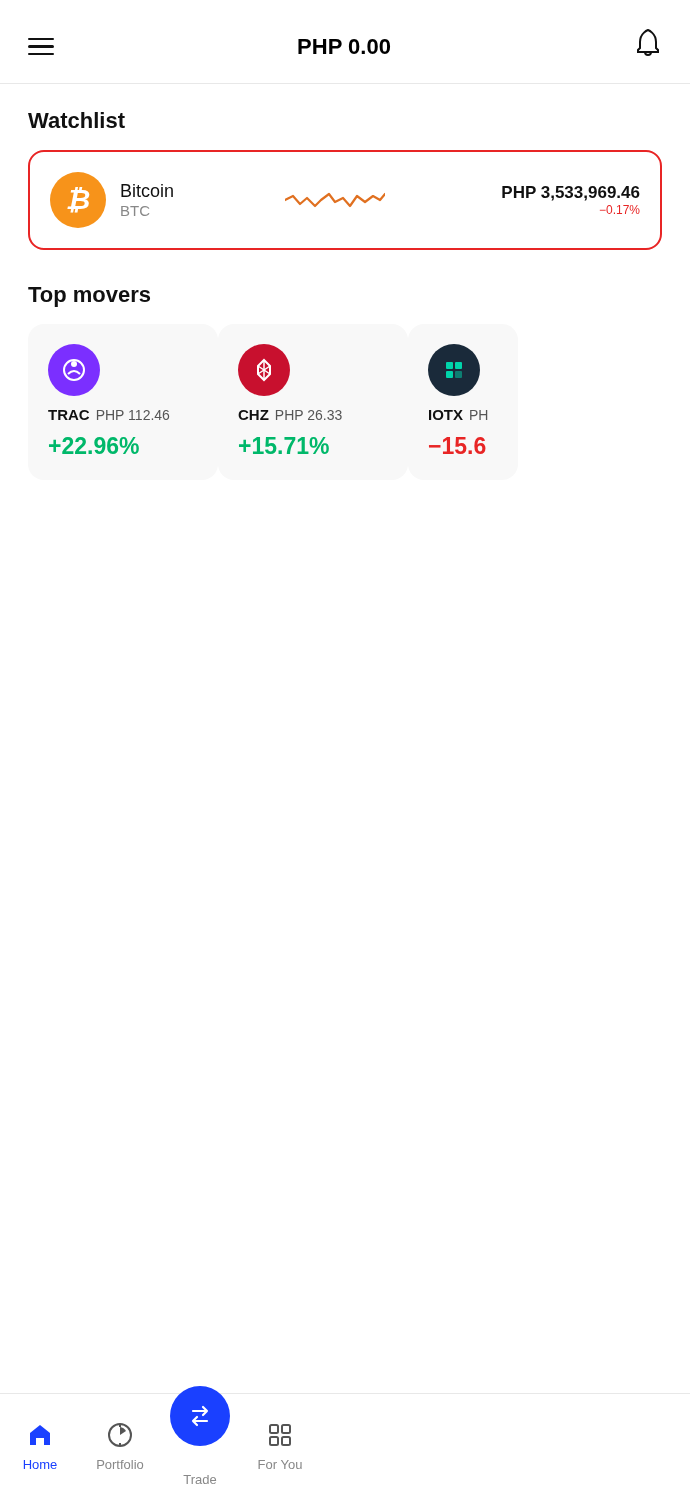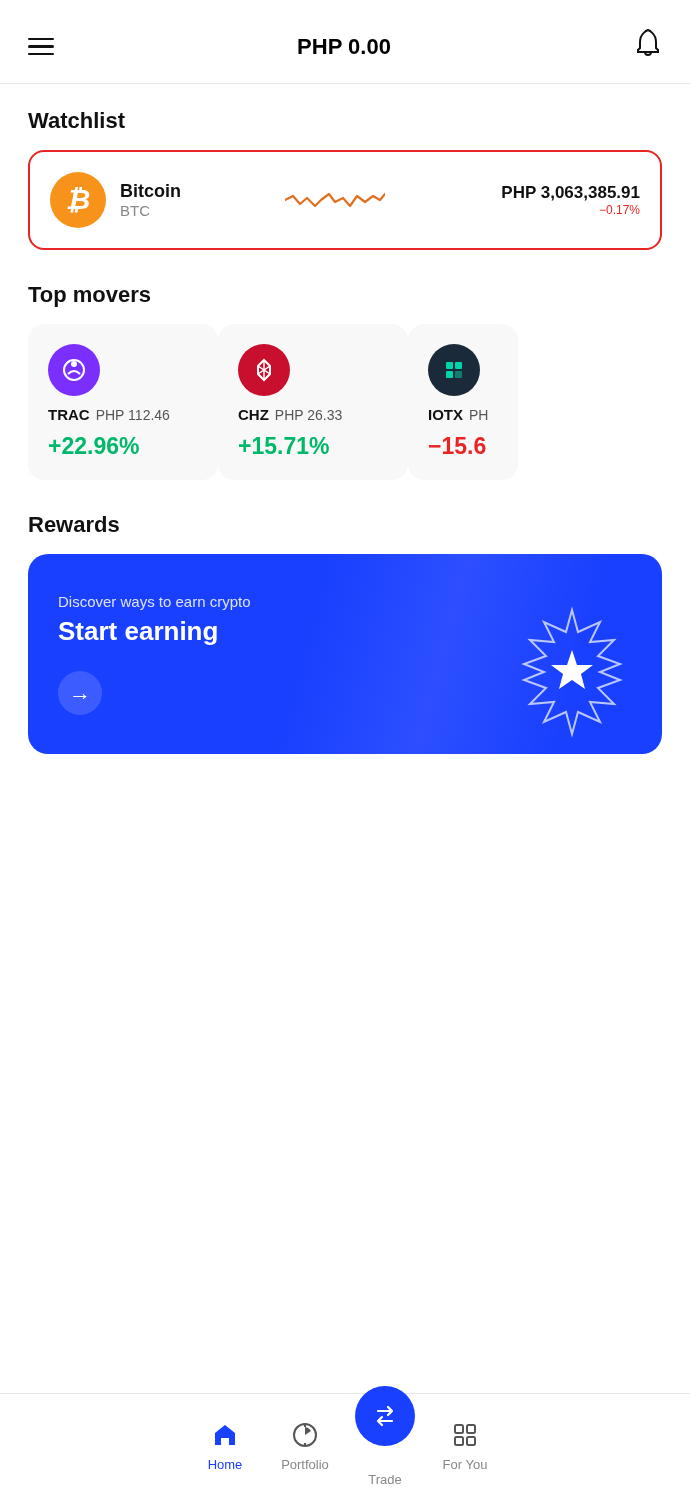--- a/index.html
+++ b/index.html
@@ -87,21 +87,21 @@
       font-weight: 900;
       font-style: italic;
     }
     .coin-name-wrap {
       display: flex;
       flex-direction: column;
       min-width: 70px;
     }
     .coin-name {
       font-size: 18px;
-      font-weight: 700;
+      font-weight: 400;
       color: #111;
     }
     .coin-ticker {
       font-size: 15px;
       color: #888;
     }
     .sparkline {
       flex: 1;
       display: flex;
       align-items: center;
@@ -246,21 +246,21 @@
     
     .bottom-nav {
       position: fixed;
       bottom: 0;
       left: 0;
       width: 690px;
       background: #fff;
       border-top: 1px solid #e8e8e8;
       display: flex;
       align-items: center;
-      justify-content: center;
+      justify-content: flex-start;
       padding: 12px 0 8px;
       z-index: 100;
     }
     .nav-item {
       display: flex;
       flex-direction: column;
       align-items: center;
       gap: 4px;
       cursor: pointer;
       min-width: 80px;
@@ -340,21 +340,21 @@
       <div class="coin-name-wrap">
         <span class="coin-name">Bitcoin</span>
         <span class="coin-ticker">BTC</span>
       </div>
       <div class="sparkline">
         <svg width="100" height="44" viewBox="0 0 100 44">
           <polyline points="0,22 8,18 15,26 22,20 30,28 36,22 44,16 50,24 58,20 65,28 72,18 80,24 88,18 95,22 100,16" fill="none" stroke="#e07020" stroke-width="2.2" stroke-linecap="round" stroke-linejoin="round"></polyline>
         </svg>
       </div>
       <div class="coin-price-wrap">
-        <span class="coin-price">PHP 3,063,385.91</span>
+        <span class="coin-price">PHP 3,533,969.46</span>
         <span class="coin-change negative">−0.17%</span>
       </div>
     </div>
   </div>
 
   <div class="top-movers-section">
     <div class="section-title">Top movers</div>
     <div class="movers-scroll">
       <div class="movers-list">
 
@@ -402,38 +402,20 @@
             <span class="mover-ticker">IOTX</span>
             <span class="mover-price">PH</span>
           </div>
           <div class="mover-change negative">−15.6</div>
         </div>
 
       </div>
     </div>
   </div>
 
-  <div class="rewards-section">
-    <div class="section-title">Rewards</div>
-    <div class="rewards-card">
-      <div class="rewards-beam"></div>
-      <div class="rewards-subtitle">Discover ways to earn crypto</div>
-      <div class="rewards-title">Start earning</div>
-      <div class="rewards-arrow">→</div>
-
-      <div class="star-badge-wrap">
-        <svg width="140" height="140" viewBox="0 0 140 140">
-
-          <path d="M70 8 L76 30 L98 20 L88 40 L112 38 L96 54 L118 62 L98 70 L118 78 L96 86 L112 102 L88 100 L98 120 L76 110 L70 132 L64 110 L42 120 L52 100 L28 102 L44 86 L22 78 L42 70 L22 62 L44 54 L28 38 L52 40 L42 20 L64 30 Z" fill="none" stroke="rgba(255,255,255,0.7)" stroke-width="2"></path>
-
-          <polygon points="70,48 75,63 91,63 79,72 83,87 70,78 57,87 61,72 49,63 65,63" fill="white"></polygon>
-        </svg>
-      </div>
-    </div>
-  </div>
 
 
 </div>
 
 <div class="bottom-nav">
 
   <div class="nav-item active">
     <span class="nav-icon">
       <svg width="28" height="28" viewBox="0 0 28 28" fill="none">
         <path d="M4 12L14 4L24 12V24H18V17H10V24H4V12Z" fill="#1a40ff"></path>

